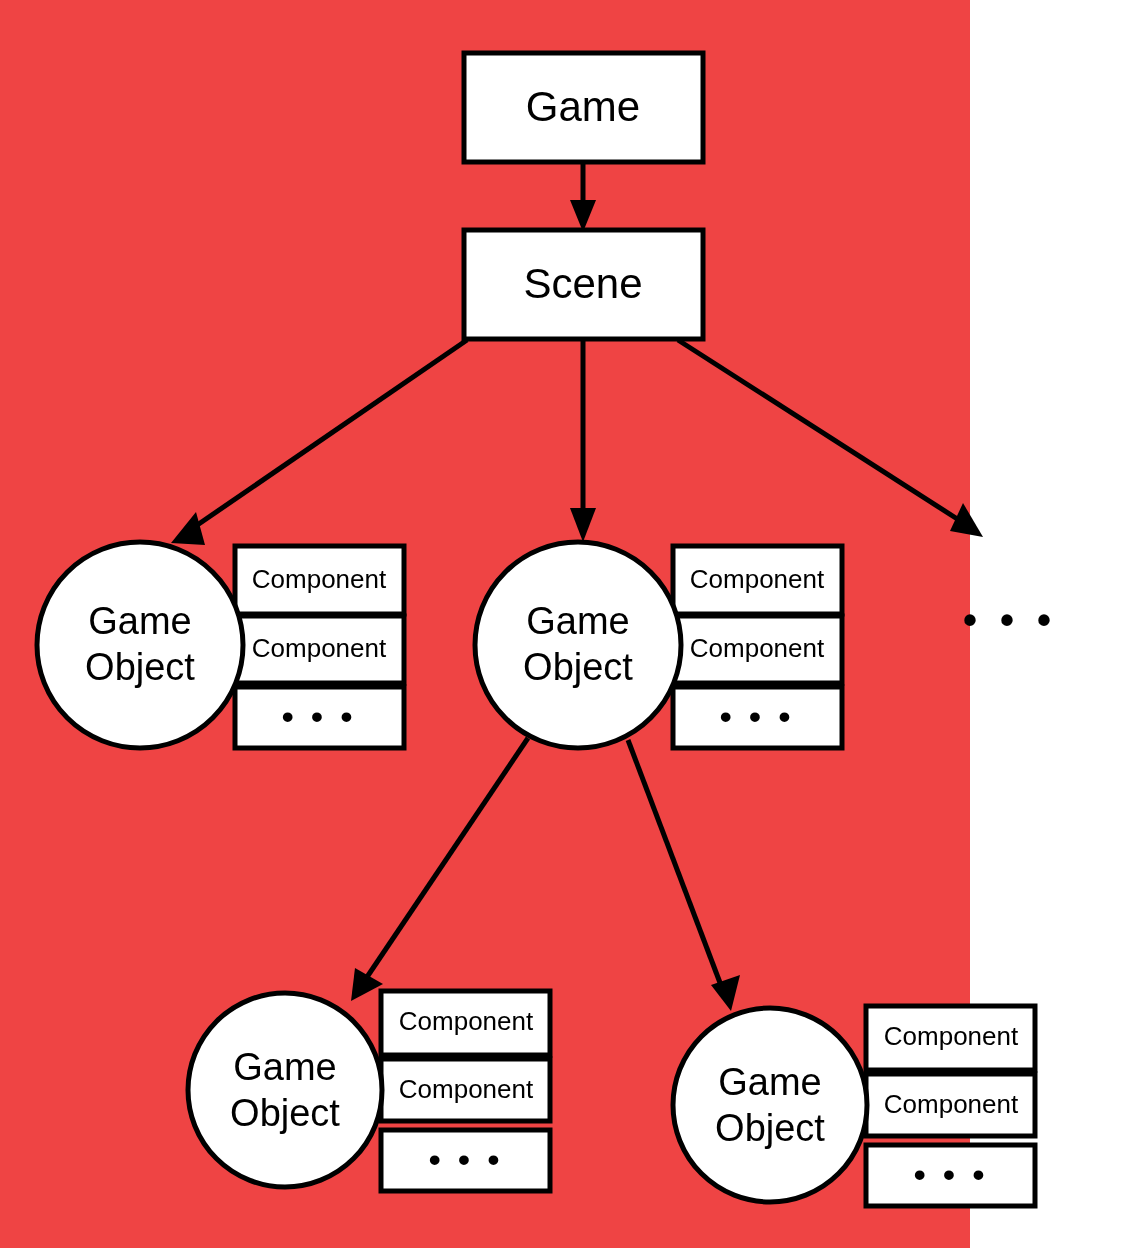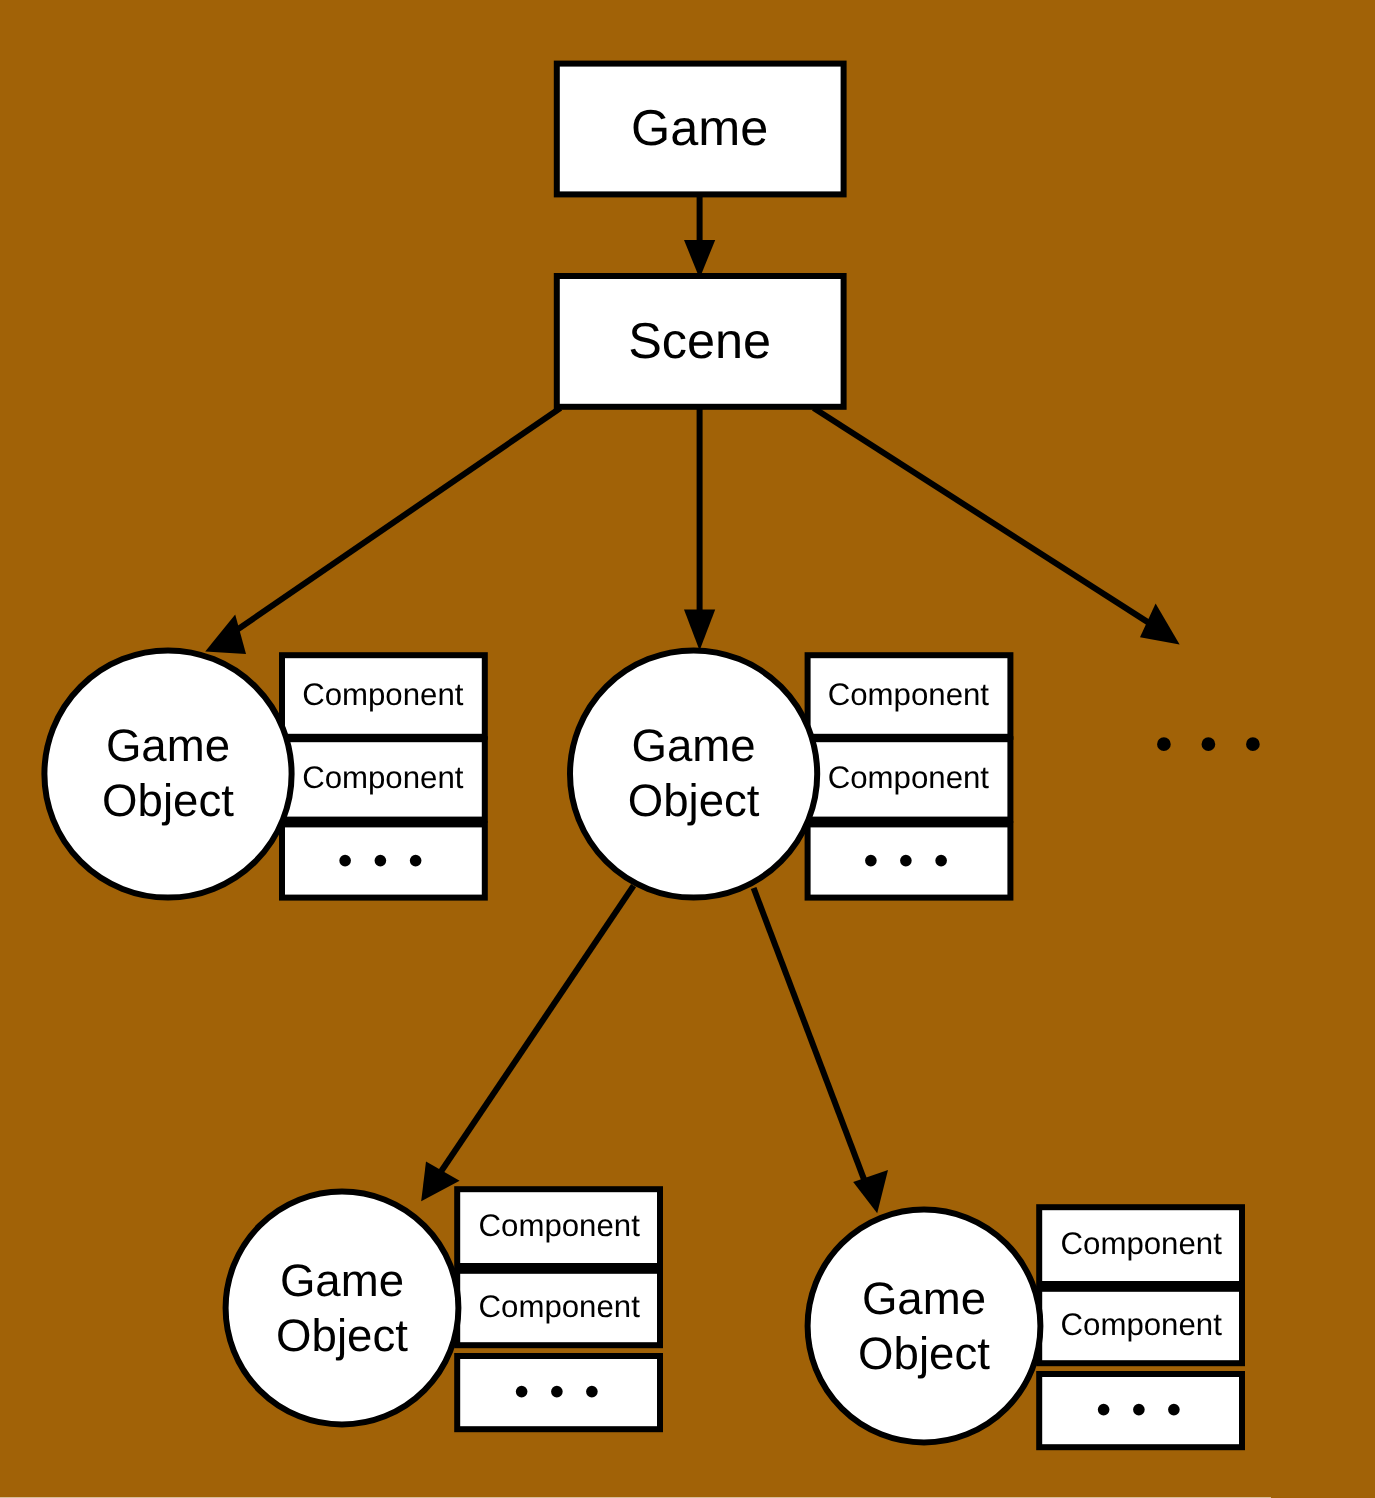--- a/index.html
+++ b/index.html
@@ -8,23 +8,23 @@
     background: #ffffff;
   }
   body {
     width: 1146px;
     height: 1248px;
     font-family: "Liberation Sans", sans-serif;
     overflow: hidden;
   }
   #diagram-root {
     position: relative;
-    width: 1146px;
+    width: 970px;
     height: 1248px;
-    background: #a16207;
+    background: #ef4444;
   }
   svg.diagram-canvas {
     display: block;
     width: 1146px;
     height: 1248px;
   }
   .node-box {
     fill: #ffffff;
     stroke: #000000;
     stroke-width: 5;

